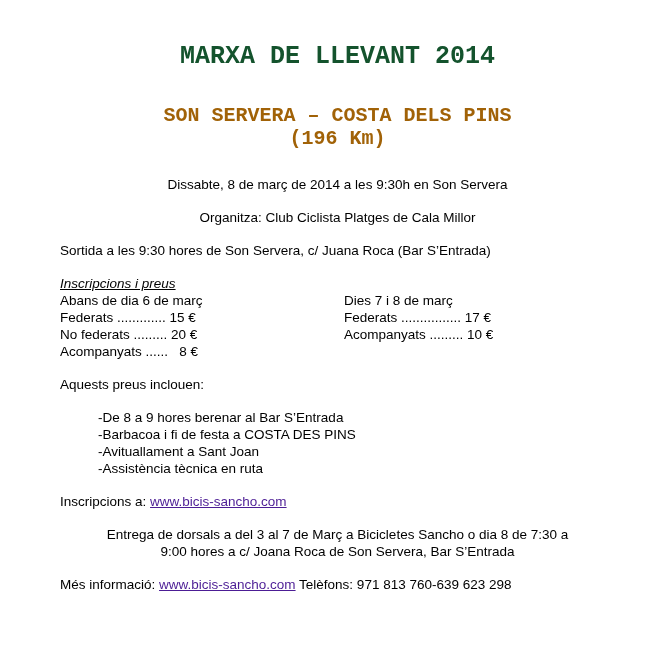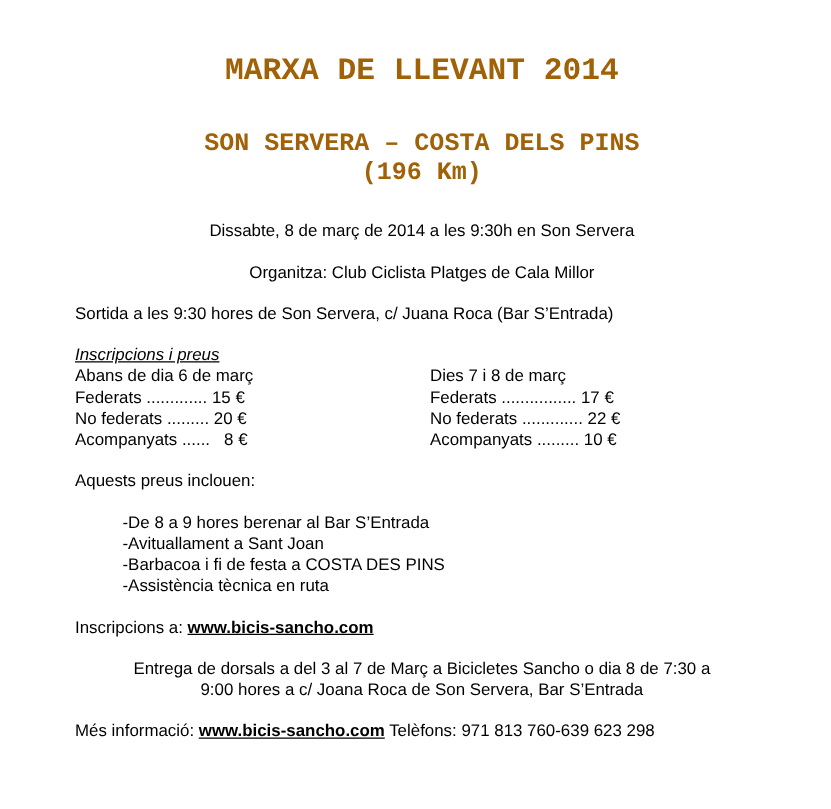--- a/index.html
+++ b/index.html
@@ -20,21 +20,21 @@
     width: 665px;
     height: 647px;
     padding: 44px 50px 30px 60px;
   }
   .title {
     text-align: center;
     font-family: "Liberation Mono", monospace;
     font-weight: bold;
     font-size: 25px;
     line-height: 26px;
-    color: #a16207;
+    color: #14532d;
   }
   .route-block {
     margin-top: 34px;
     text-align: center;
     font-family: "Liberation Mono", monospace;
     font-weight: bold;
     font-size: 20px;
     line-height: 23px;
     color: #a16207;
   }
@@ -62,24 +62,23 @@
   }
   .includes-list {
     margin-top: 16px;
     margin-left: 38px;
     line-height: 17px;
   }
   .included-item { line-height: 17px; }
   .prewrap { white-space: pre-wrap; }
   .preline { white-space: pre-line; text-align: center; }
   a.doclink {
-    color: #000000;
+    color: #4c1d95;
     text-decoration: underline;
     cursor: pointer;
-    font-weight: bold;
   }
 </style>
 </head>
 <body>
 
 <div class="doc">
 
   <div class="title">MARXA DE LLEVANT 2014</div>
 
   <div class="route-block">
@@ -98,31 +97,30 @@
   <div class="price-cols">
     <div class="price-col-left">
       <div class="price-period">Abans de dia 6 de març</div>
       <div class="price-row">Federats ............. 15 €</div>
       <div class="price-row">No federats ......... 20 €</div>
       <div class="price-row">Acompanyats ......   8 €</div>
     </div>
     <div class="price-col-right">
       <div class="price-period">Dies 7 i 8 de març</div>
       <div class="price-row">Federats ................ 17 €</div>
-      <div class="price-row">No federats ............. 22 €</div>
       <div class="price-row">Acompanyats ......... 10 €</div>
     </div>
   </div>
 
   <div class="para">Aquests preus inclouen:</div>
 
   <div class="includes-list">
     <div class="included-item">-De 8 a 9 hores berenar al Bar S’Entrada</div>
+    <div class="included-item">-Barbacoa i fi de festa a COSTA DES PINS</div>
     <div class="included-item">-Avituallament a Sant Joan</div>
-    <div class="included-item">-Barbacoa i fi de festa a COSTA DES PINS</div>
     <div class="included-item">-Assistència tècnica en ruta</div>
   </div>
 
   <div class="para prewrap"><span>Inscripcions a: </span><a class="doclink" href="#">www.bicis-sancho.com</a></div>
 
   <div class="para preline">Entrega de dorsals a del 3 al 7 de Març a Bicicletes Sancho o dia 8 de 7:30 a
 9:00 hores a c/ Joana Roca de Son Servera, Bar S’Entrada</div>
 
   <div class="para prewrap"><span>Més informació: </span><a class="doclink" href="#">www.bicis-sancho.com</a><span> Telèfons: 971 813 760-639 623 298</span></div>
 

